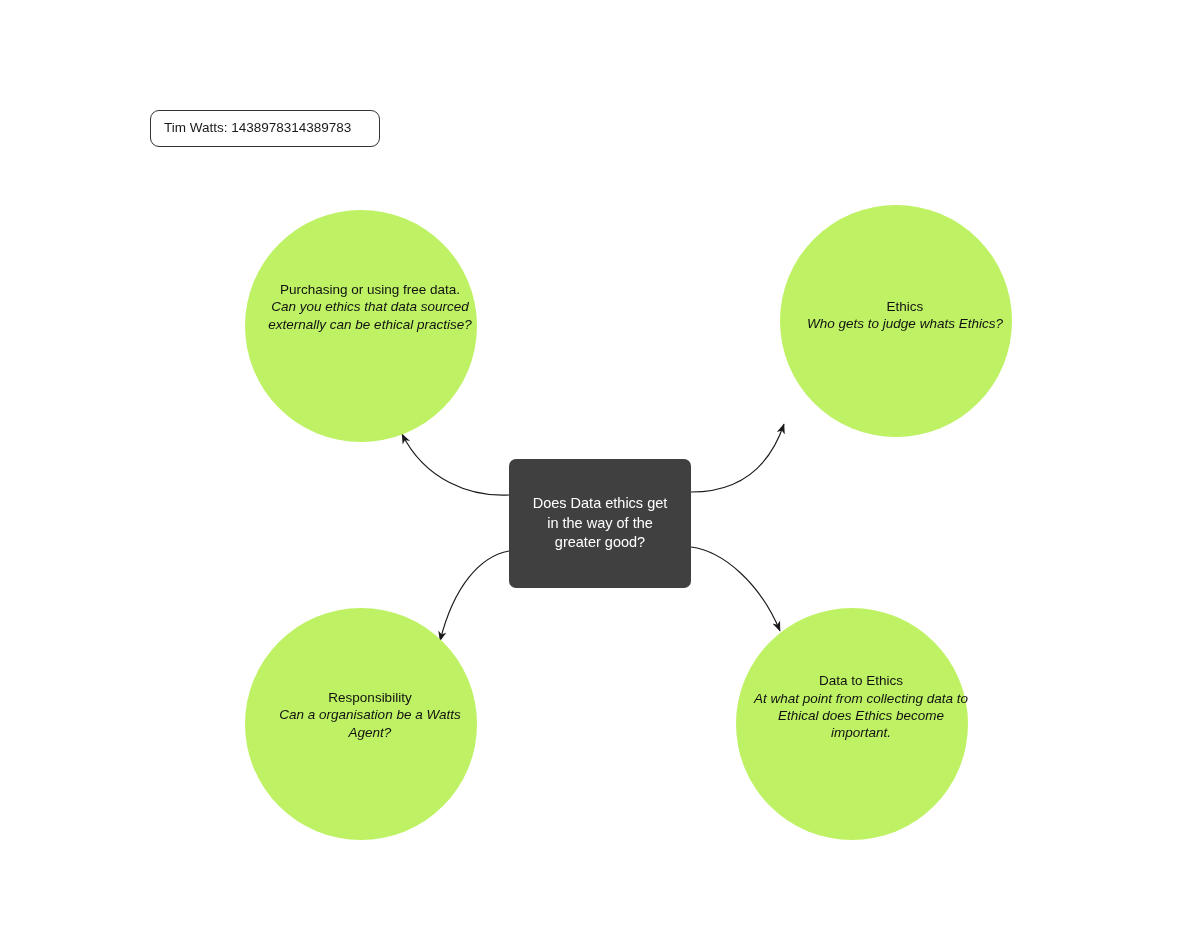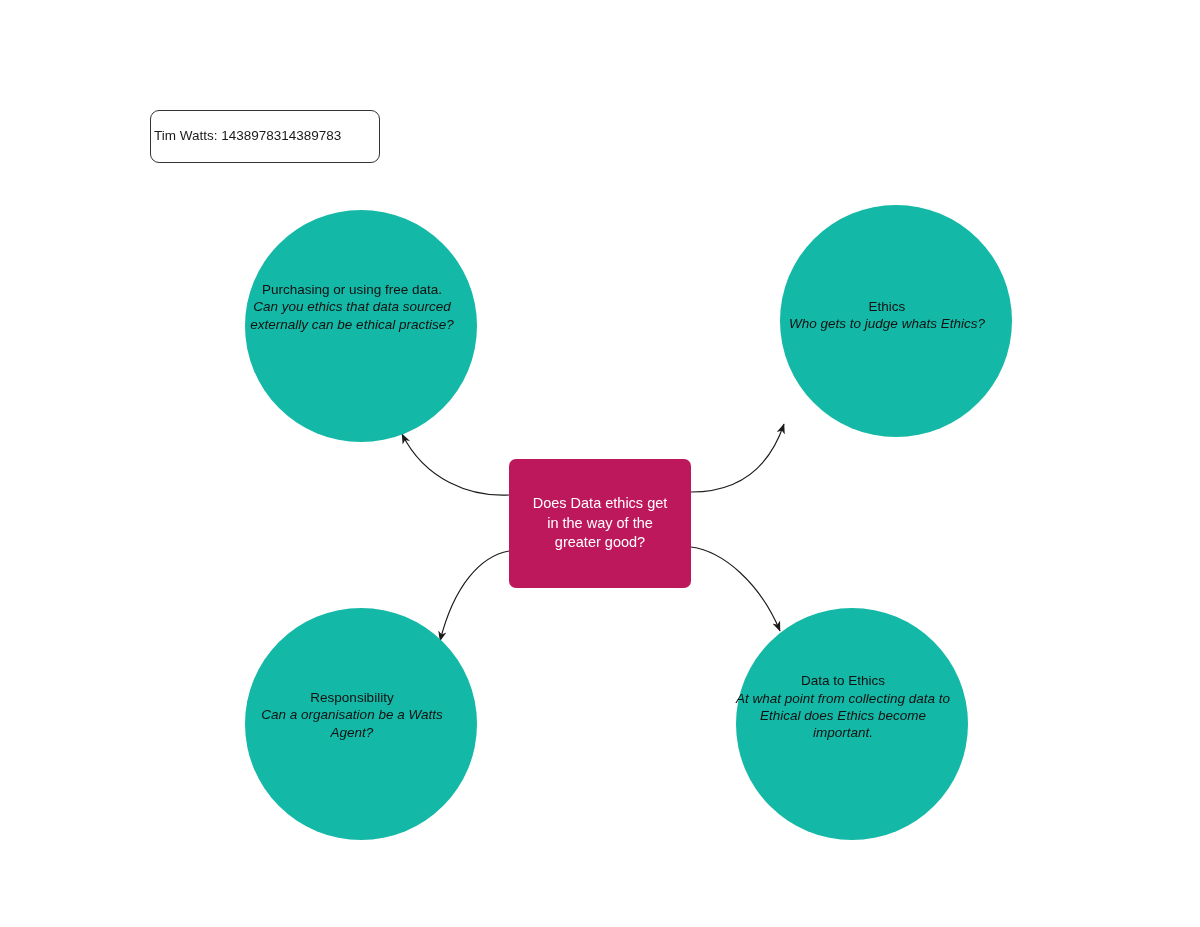--- a/index.html
+++ b/index.html
@@ -23,28 +23,28 @@
     width: 1200px;
     height: 927px;
   }
 
   
   .label-box {
     position: absolute;
     left: 150px;
     top: 110px;
     width: 230px;
-    height: 53px;
+    height: 37px;
     box-sizing: border-box;
     background: #ffffff;
     border: 1.3px solid #333333;
     border-radius: 9px;
     display: flex;
     align-items: center;
-    padding-left: 3px;
+    padding-left: 13px;
   }
   .label-box .label-text {
     font-size: 13.5px;
     line-height: 1.2;
     color: #1a1a1a;
     white-space: nowrap;
   }
 
   
   .arrows {
@@ -57,44 +57,44 @@
   }
 
   
   .center-node {
     position: absolute;
     left: 509px;
     top: 459px;
     width: 182px;
     height: 129px;
     box-sizing: border-box;
-    background: #be185d;
+    background: #404040;
     border-radius: 7px;
     display: flex;
     align-items: center;
     justify-content: flex-start;
     padding: 0 22px;
   }
   .center-node .center-text {
     color: #ffffff;
     font-size: 14.5px;
     line-height: 1.35;
     text-align: center;
   }
 
   
   .circle-node {
     position: absolute;
     width: 232px;
     height: 232px;
     border-radius: 50%;
-    background: #14b8a6;
+    background: #bef264;
     display: flex;
     align-items: center;
-    justify-content: flex-start;
+    justify-content: flex-end;
     box-sizing: border-box;
   }
   .circle-inner {
     width: 214px;
     text-align: center;
   }
   .circle-title {
     display: block;
     font-size: 13.5px;
     line-height: 1.28;

